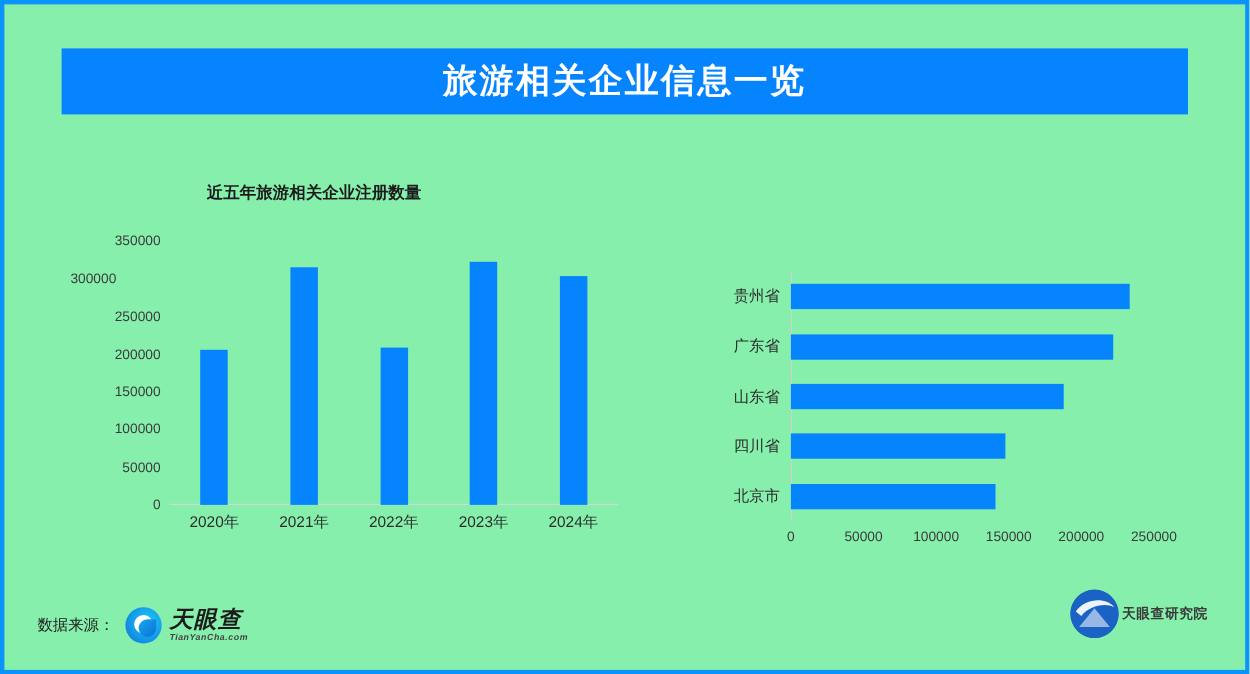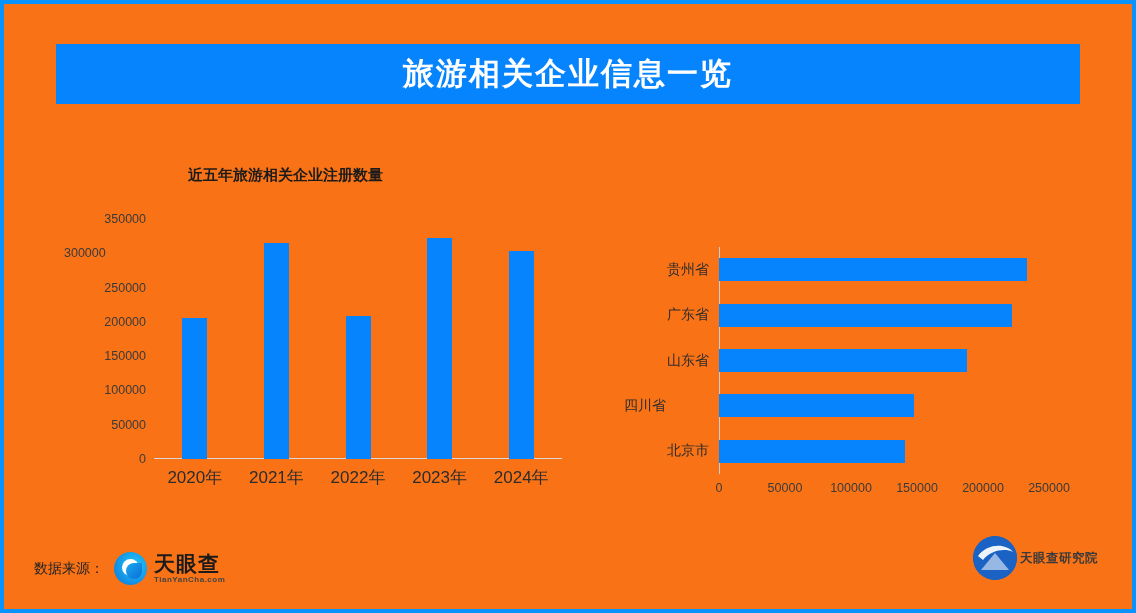--- a/index.html
+++ b/index.html
@@ -5,21 +5,21 @@
   * { box-sizing: border-box; margin: 0; padding: 0; }
   html, body {
     width: 1136px; height: 613px;
     font-family: "Liberation Sans", "DejaVu Sans", sans-serif;
     background: #ffffff;
     overflow: hidden;
   }
   #page {
     position: relative;
     width: 1136px; height: 613px;
-    background: #f97316;
+    background: #86efac;
     border-top: 4px solid #0a93fd;
     border-left: 4px solid #0a93fd;
     border-right: 4px solid #0a93fd;
     border-bottom: 4px solid #0a93fd;
   }
 
   
   #header-banner {
     position: absolute;
     left: 52px; top: 40px;
@@ -71,21 +71,21 @@
   }
   .vbar {
     position: absolute;
     bottom: 0;
     width: 25px;
     background: #0584fd;
   }
   .xtick {
     position: absolute;
     top: 322px;
-    font-size: 17px;
+    font-size: 14px;
     color: #2c2c2c;
     transform: translateX(-50%);
     white-space: nowrap;
   }
 
   
   #right-plot {
     position: absolute;
     left: 95px; top: 100px;
     width: 330px; height: 230px;
@@ -120,21 +120,21 @@
     white-space: nowrap;
   }
 
   
   #footer-source {
     position: absolute;
     left: 30px; top: 548px;
     display: flex; align-items: center; gap: 10px;
   }
   #source-label { font-size: 14px; color: #222; }
-  #tyc-logo { display: flex; align-items: center; gap: 7px; }
+  #tyc-logo { display: flex; align-items: center; gap: 7px; font-style: italic; }
   #tyc-mark {
     width: 33px; height: 33px; border-radius: 50%;
     background: radial-gradient(circle at 62% 40%, #23c7f5 0%, #18a9ee 38%, #0a6fd6 100%);
     position: relative; overflow: hidden;
   }
   #tyc-mark::before {
     content: ""; position: absolute;
     left: 8px; top: 7px; width: 17px; height: 17px;
     border-radius: 50%;
     background: #ffffff;
@@ -210,21 +210,21 @@
         <div class="hbar" style="background: rgb(5, 132, 253); width: 307.56px; left: 95px; top: 114.2px;"></div>
         <div class="hbar" style="background: rgb(5, 132, 253); width: 293.04px; left: 95px; top: 159.6px;"></div>
         <div class="hbar" style="background: rgb(5, 132, 253); width: 248.16px; left: 95px; top: 205px;"></div>
         <div class="hbar" style="background: rgb(5, 132, 253); width: 195.36px; left: 95px; top: 250.4px;"></div>
         <div class="hbar" style="background: rgb(5, 132, 253); width: 186.12px; left: 95px; top: 295.8px;"></div>
       </div>
     <div id="right-cats">
         <div class="cat-label" style="right: auto; margin-right: 0px; left: 0px; width: 85px; text-align: right; top: 125.7px;">贵州省</div>
         <div class="cat-label" style="right: auto; margin-right: 0px; left: 0px; width: 85px; text-align: right; top: 171.1px;">广东省</div>
         <div class="cat-label" style="right: auto; margin-right: 0px; left: 0px; width: 85px; text-align: right; top: 216.5px;">山东省</div>
-        <div class="cat-label" style="right: auto; margin-right: 0px; left: 0px; width: 85px; top: 261.9px;">四川省</div>
+        <div class="cat-label" style="right: auto; margin-right: 0px; left: 0px; width: 85px; text-align: right; top: 261.9px;">四川省</div>
         <div class="cat-label" style="right: auto; margin-right: 0px; left: 0px; width: 85px; text-align: right; top: 307.3px;">北京市</div>
       </div>
     <div id="right-xlabels">
         <div class="xtick-h" style="left: 95px;">0</div>
         <div class="xtick-h" style="left: 161px;">50000</div>
         <div class="xtick-h" style="left: 227px;">100000</div>
         <div class="xtick-h" style="left: 293px;">150000</div>
         <div class="xtick-h" style="left: 359px;">200000</div>
         <div class="xtick-h" style="left: 425px;">250000</div>
       </div>

